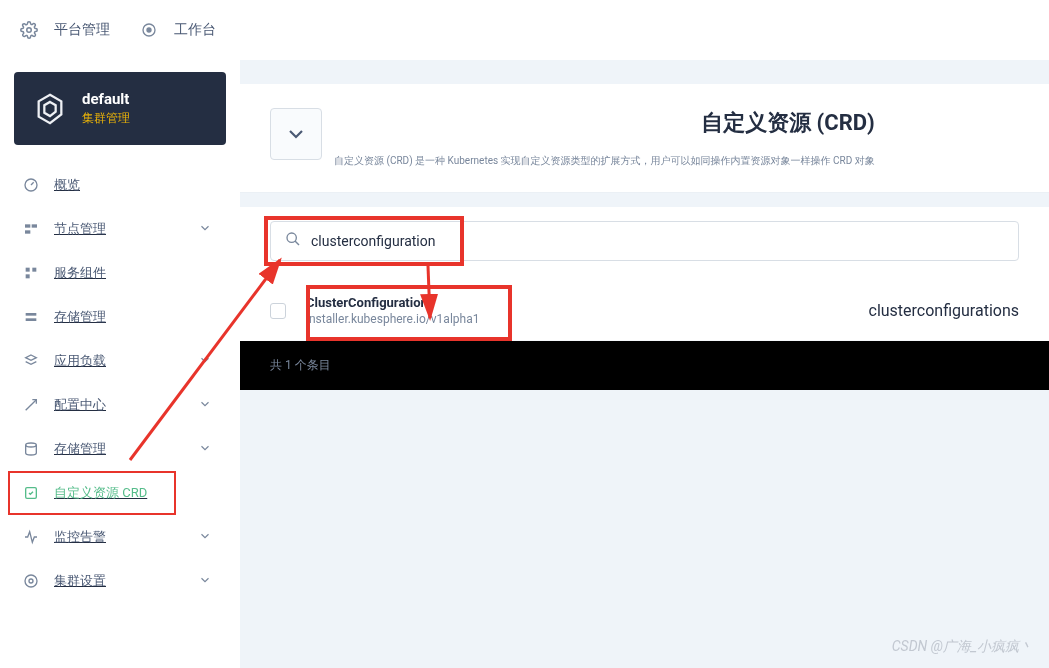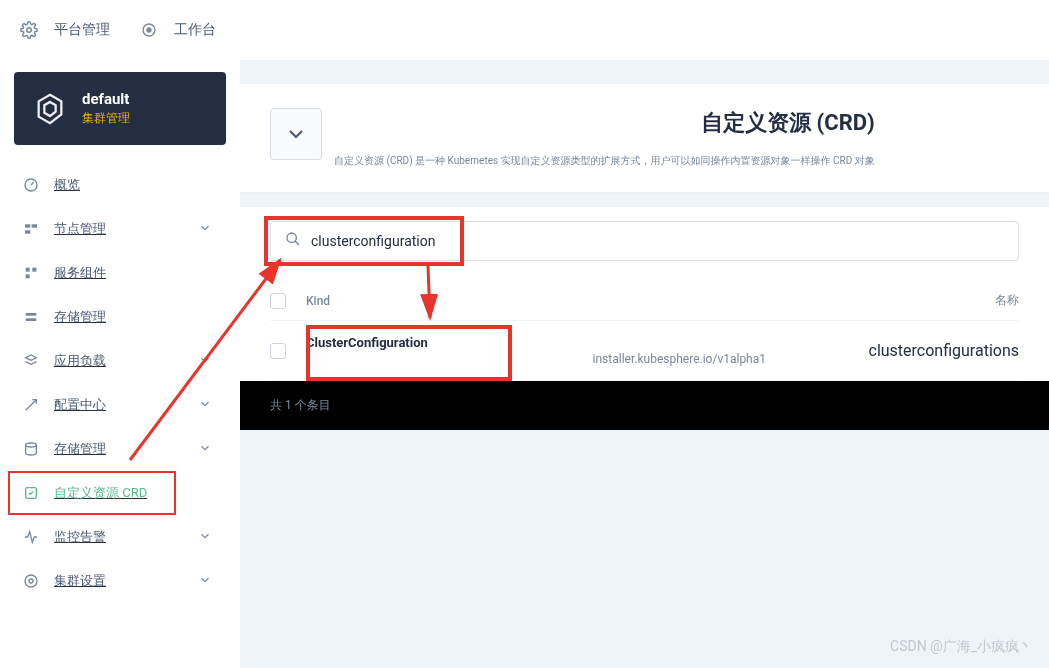--- a/index.html
+++ b/index.html
@@ -36,26 +36,26 @@
     .search-input { border: none; outline: none; font-size: 14px; color: #242e42; flex: 1; }
     .search-red-box { position: absolute; border: 4px solid #e8342b; top: 9px; left: 24px; width: 200px; height: 50px; pointer-events: none; }
 
     .table { background: #fff; padding: 20px 30px 0; }
     .table-header { display: flex; align-items: center; height: 40px; font-size: 12px; color: #79879c; font-weight: 500; border-bottom: 1px solid #eff4f9; }
     .table-row { display: flex; align-items: center; padding: 14px 0; border-bottom: 1px solid #f6f8fb; position: relative; }
     .checkbox { width: 16px; height: 16px; border: 1px solid #ccd3db; border-radius: 3px; margin-right: 20px; background: #fff; }
     .col-kind { flex: 0 0 460px; }
     .col-name { flex: 1; text-align: right; padding-right: 0; }
     .kind-label { font-size: 13px; font-weight: 700; color: #242e42; }
-    .kind-api { font-size: 12px; color: #79879c; margin-top: 2px; text-align: right; }
+    .kind-api { font-size: 12px; color: #79879c; margin-top: 2px; }
     .row-red-box { position: absolute; border: 4px solid #e8342b; left: 36px; top: 4px; width: 206px; height: 56px; pointer-events: none; }
 
     .summary { font-size: 12px; color: #79879c; padding: 16px 30px; background: #000000; }
 
-    .watermark { position: absolute; bottom: 12px; right: 16px; color: #c2c8d1; font-size: 14px; pointer-events: none; }
+    .watermark { position: absolute; bottom: 12px; right: 16px; color: #c2c8d1; font-size: 14px; font-style: italic; pointer-events: none; }
 
     .arrow-svg { position: absolute; pointer-events: none; z-index: 10; }
   </style>
 </head>
 <body>
 
 <div class="top-bar">
   <div class="top-bar-item">
     <span class="top-bar-icon">
       <svg width="18" height="18" viewBox="0 0 24 24" fill="none" stroke="currentColor" stroke-width="2">
@@ -225,25 +225,20 @@
               <circle cx="10" cy="10" r="7"></circle>
               <line x1="21" y1="21" x2="15" y2="15"></line>
             </svg>
         </span>
         <input class="search-input" value="clusterconfiguration" style="">
       </div>
       <div class="search-red-box"></div>
     </div>
 
     <div class="table">
-      <div class="table-header">
-        <div class="checkbox"></div>
-        <div class="col-kind">Kind</div>
-        <div class="col-name">名称</div>
-      </div>
       <div class="table-row">
         <div class="row-red-box"></div>
         <div class="checkbox"></div>
         <div class="col-kind">
           <div class="kind-label">ClusterConfiguration</div>
           <div class="kind-api">installer.kubesphere.io/v1alpha1</div>
         </div>
         <div class="col-name">clusterconfigurations</div>
       </div>
     </div>

